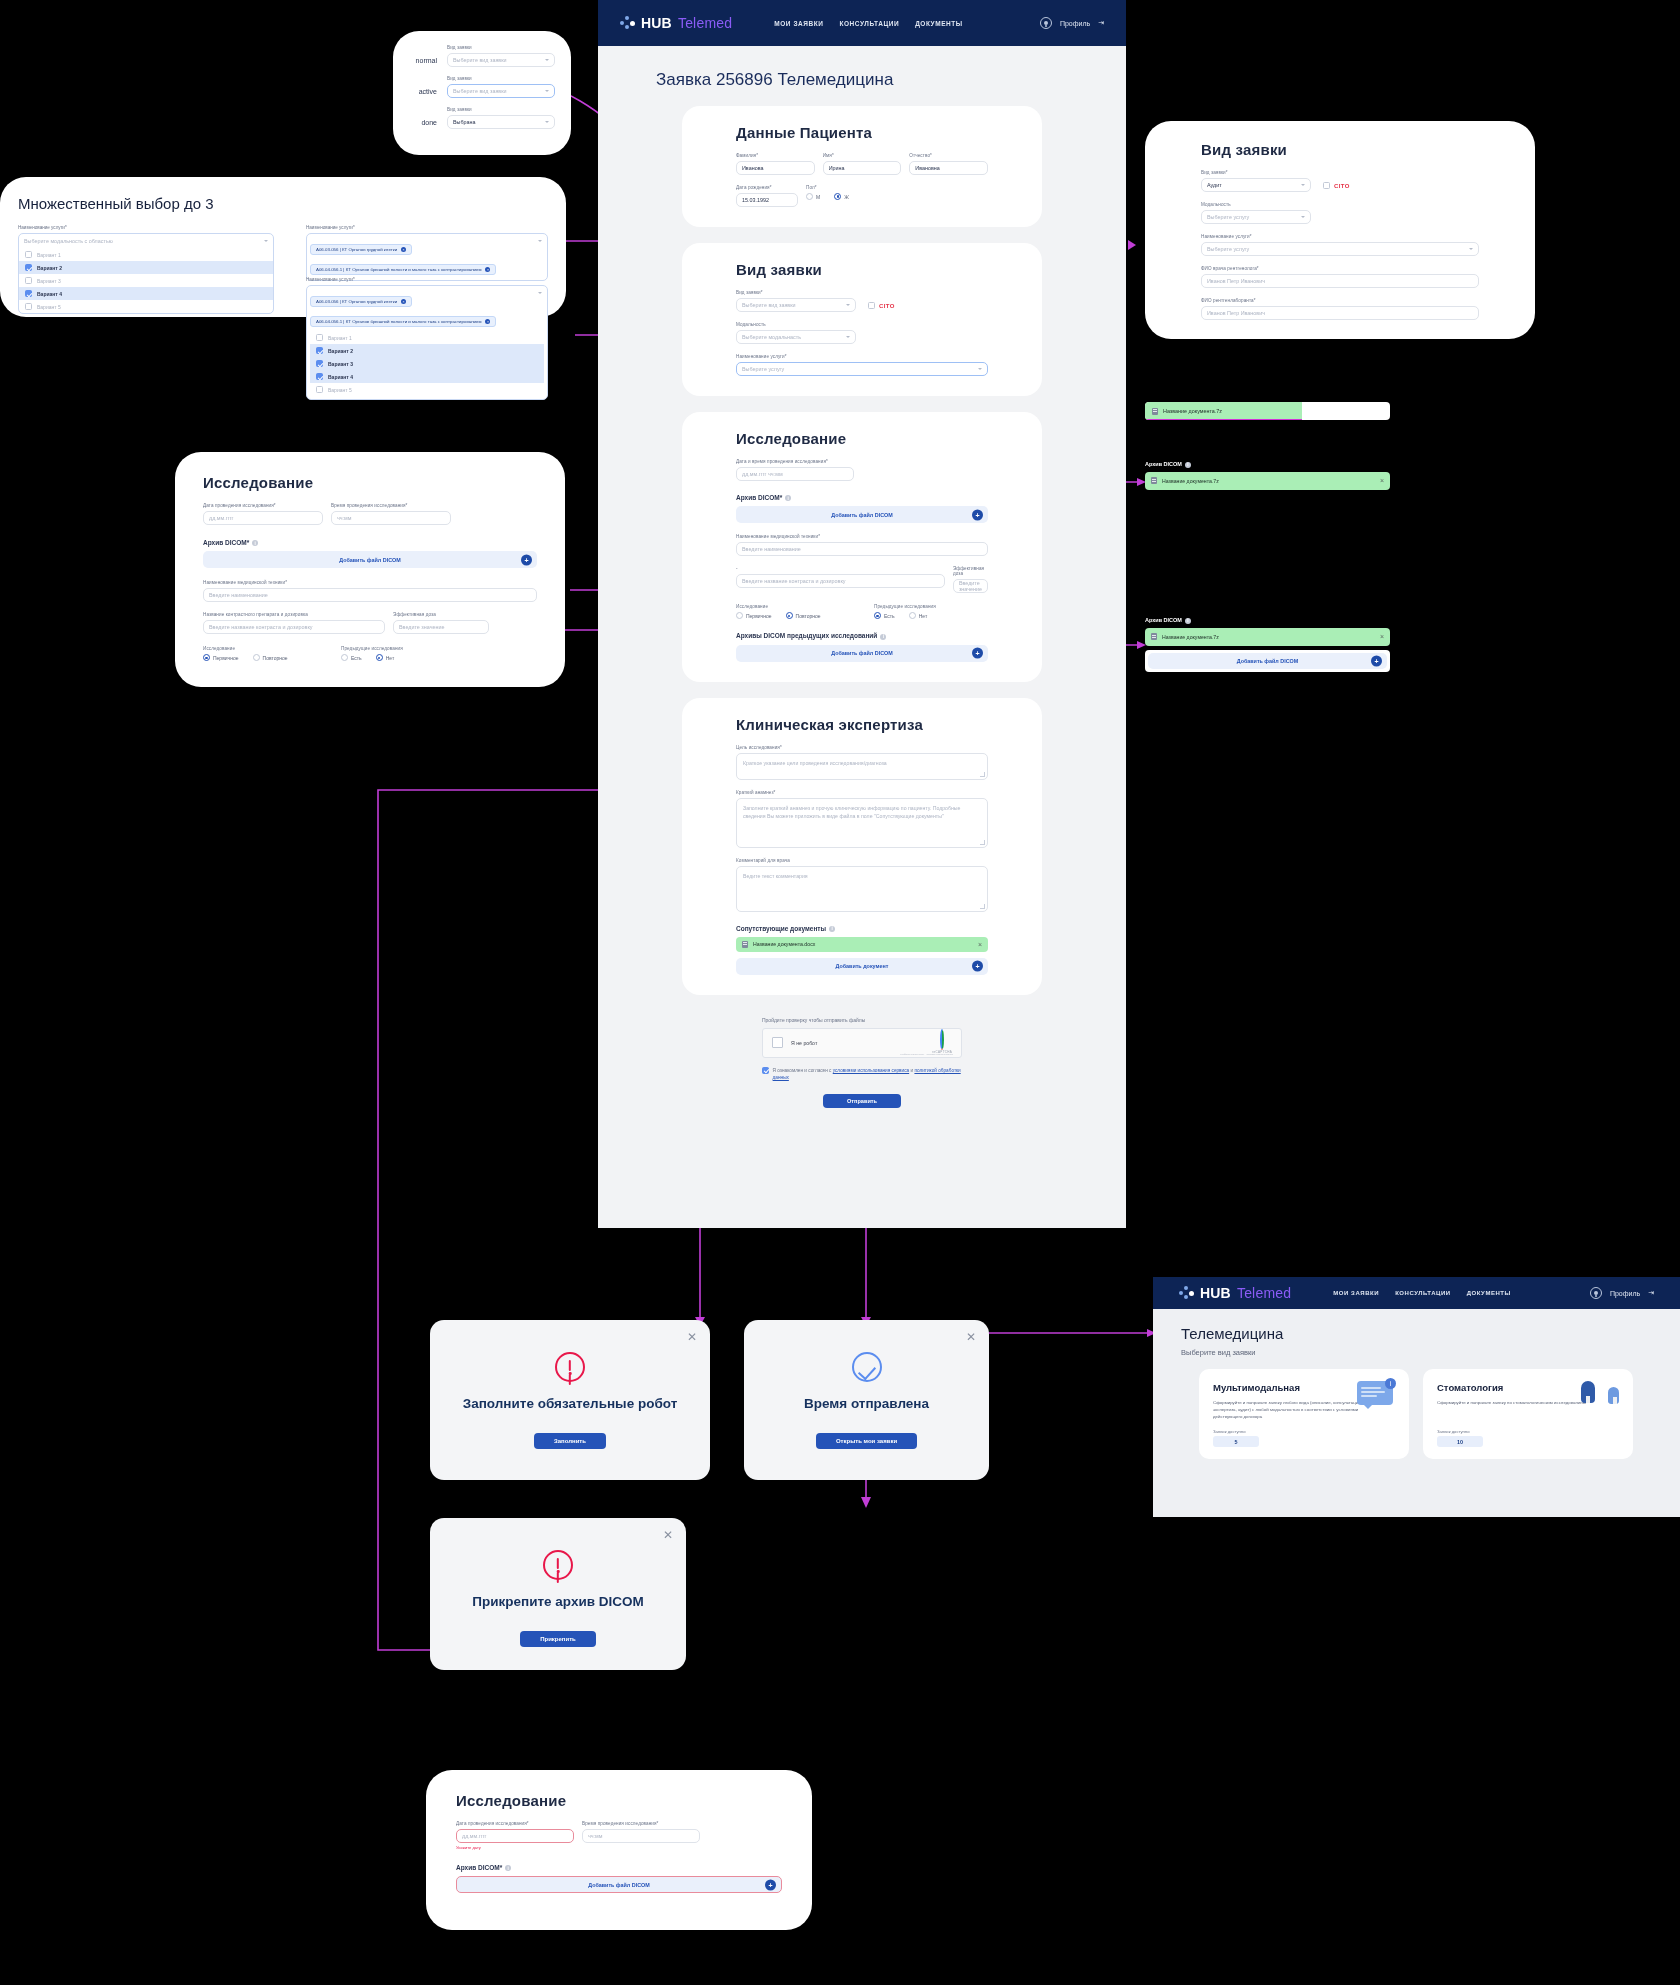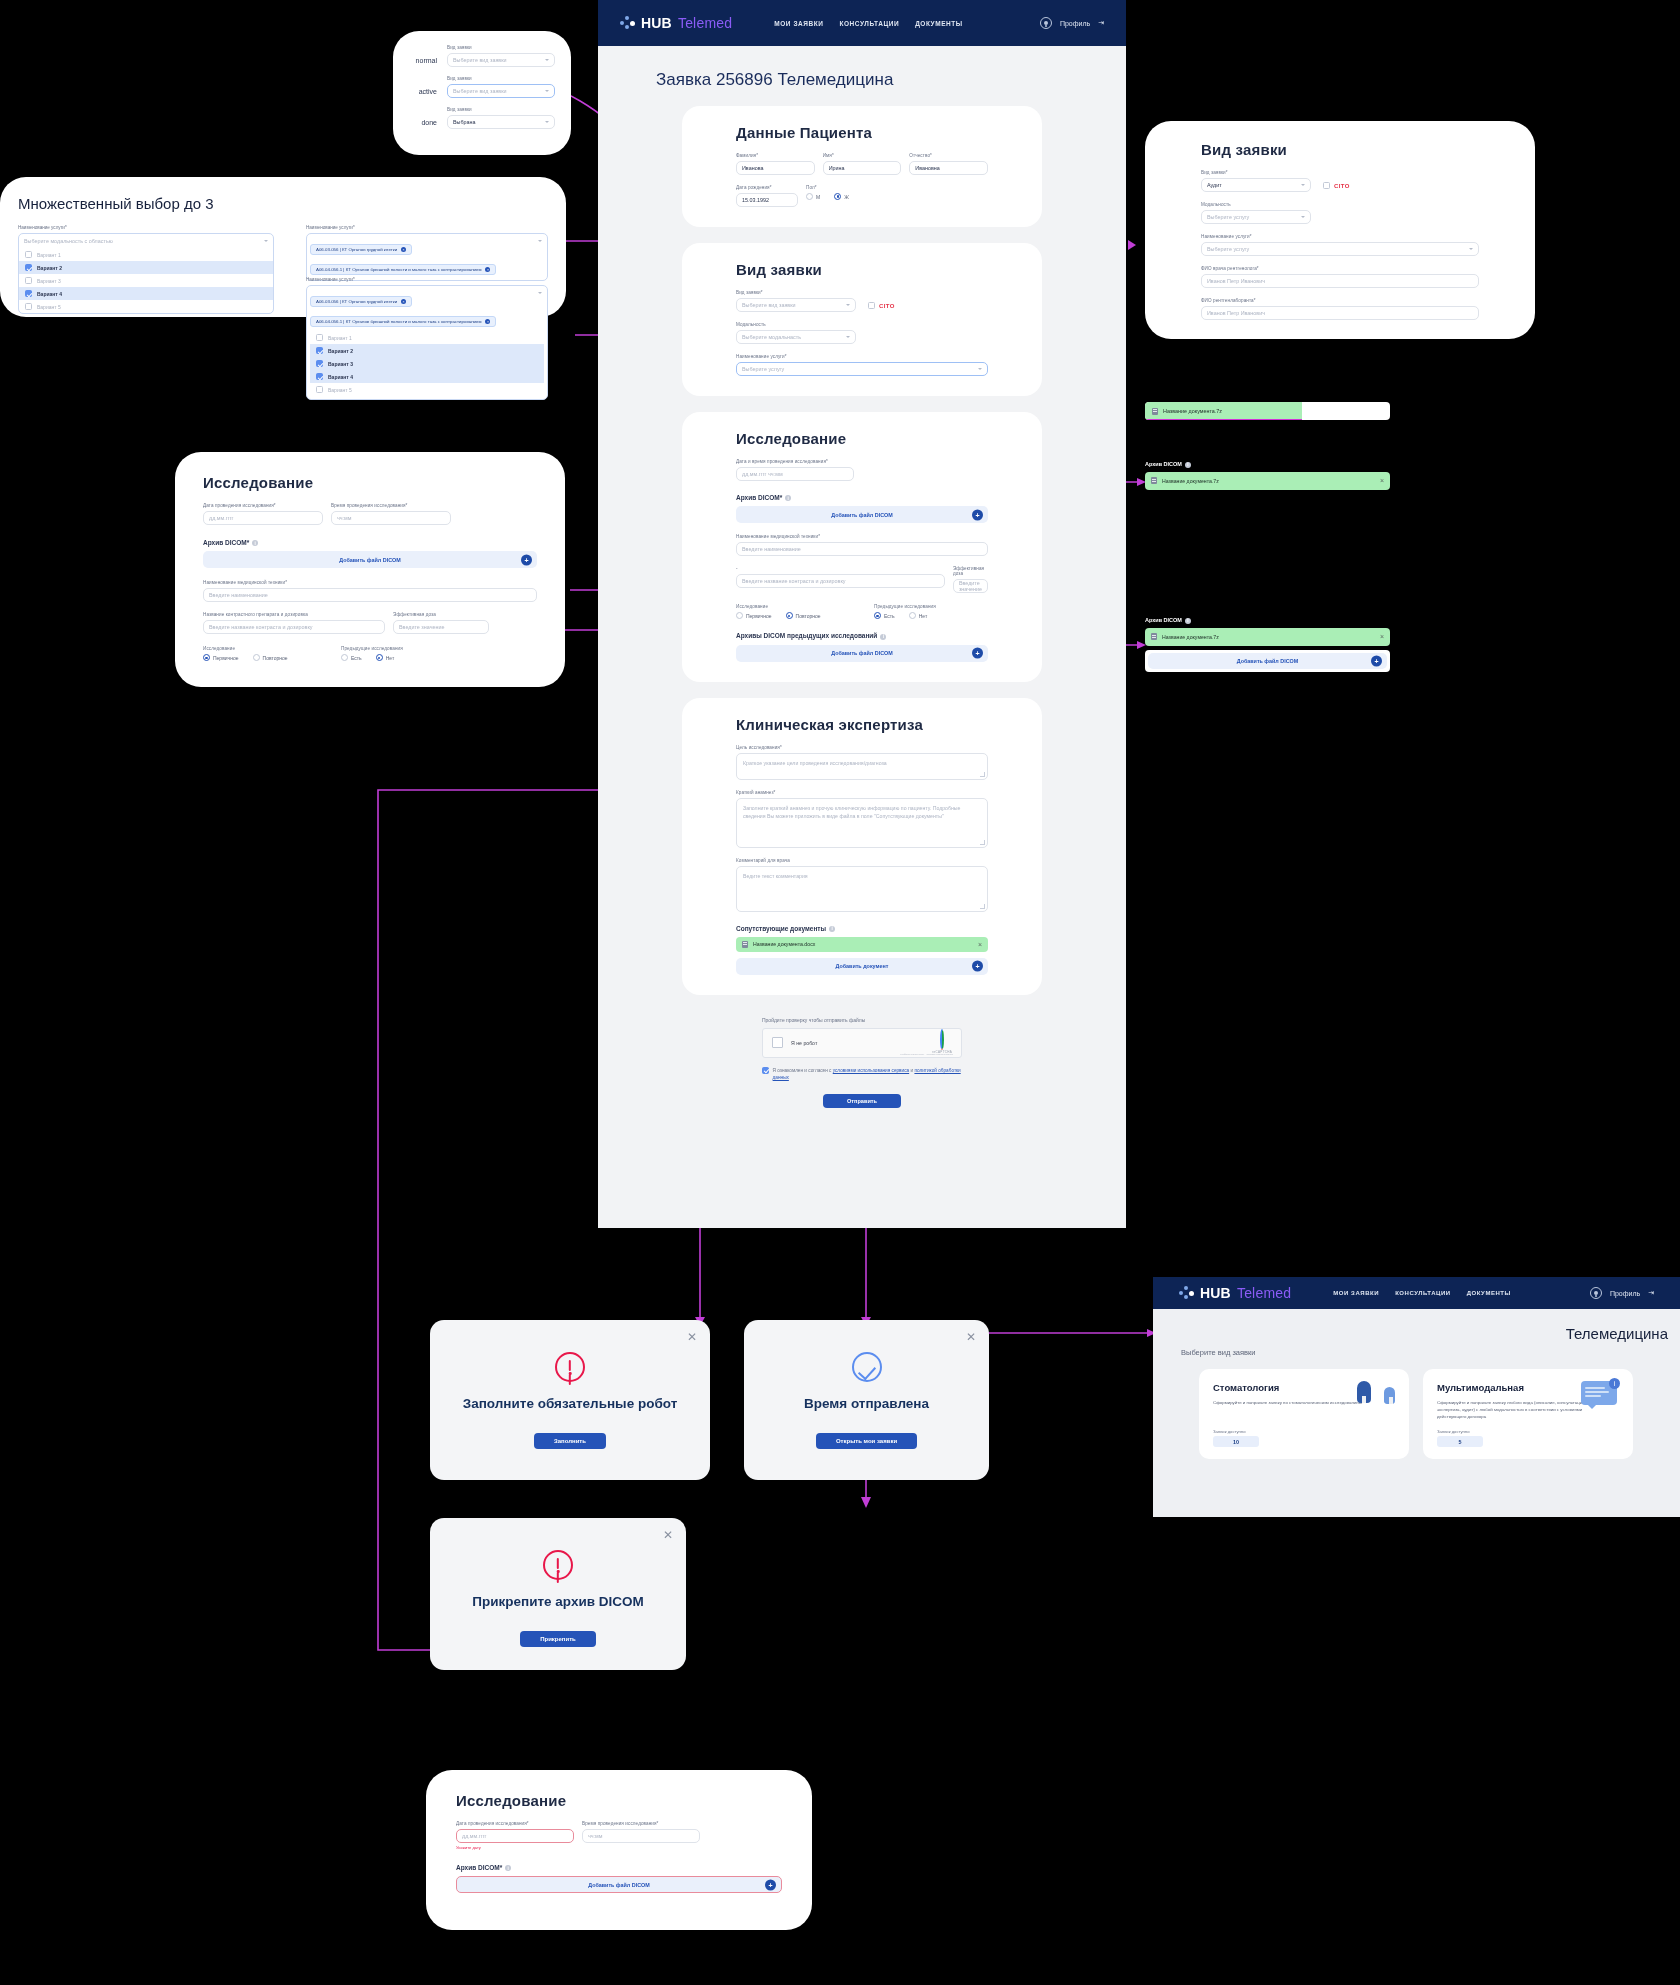--- a/index.html
+++ b/index.html
@@ -132,21 +132,21 @@
                     background:#e8174a;border-radius:2px;box-shadow:0 14px 0 0 #e8174a;height:11px;}
   .ico-warn i{ position:absolute;left:50%;transform:translateX(-50%);bottom:5px;width:2.6px;height:2.6px;border-radius:50%;background:#e8174a;}
   .ico-ok{ width:30px;height:30px;border:2.4px solid #5b8def;border-radius:50%;position:relative;}
   .ico-ok::after{ content:"";position:absolute;left:8px;top:9px;width:8px;height:14px;border:solid #5b8def;
                   border-width:0 2.4px 2.4px 0;transform:rotate(42deg);}
 
   
   #telemed{ left:1153px; top:1277px; width:527px; height:240px; background:#eef0f3; overflow:hidden; }
   #telemed .topbar{ height:32px; padding:0 26px; }
   #telemed .nav a{ font-size:6px; }
-  .tm-title{ font-size:15px;font-weight:400;color:#17213c;margin:16px 12px 0 28px;text-align:right;}
+  .tm-title{ font-size:15px;font-weight:400;color:#17213c;margin:16px 4px 0 28px;}
   .tm-sub{ font-size:7.5px;color:#5d6579;margin:6px 0 0 28px;}
   .tm-cards{ display:flex;gap:14px;margin:12px 0 0 46px;}
   .tm-card{ width:210px;height:90px;background:#fff;border-radius:10px;padding:13px 14px;position:relative;}
   .tm-card h4{ font-size:9.5px;font-weight:700;color:#17213c;}
   .tm-card p{ font-size:4.4px;color:#5d6579;line-height:1.6;margin-top:6px;width:150px;}
   .tm-avail{ position:absolute;left:14px;bottom:12px;}
   .tm-avail .lb{ font-size:4.2px;color:#6b7489;margin-bottom:2px;}
   .tm-avail .val{ background:#e7eefb;border-radius:3px;width:46px;height:11px;display:flex;align-items:center;
                   justify-content:center;font-size:5.4px;font-weight:700;color:#1d3f85;}
   .tm-ico{ position:absolute;right:14px;top:12px;width:38px;height:30px;}
@@ -702,47 +702,47 @@
       <div class="topbar-right">
         <span class="circ"></span>
         <span>Профиль</span>
         <span>⇥</span>
       </div>
     </div>
     <div class="tm-title">Телемедицина</div>
     <div class="tm-sub">Выберите вид заявки</div>
     <div class="tm-cards">
       <div class="tm-card">
-        <h4>Стоматология</h4>
-        <p>Сформируйте и направьте заявку по стоматологическим исследованиям</p>
-        <div class="tm-ico">
-          <span class="tooth"></span>
-          <span class="tooth lt"></span>
-        </div>
-        <div class="tm-avail">
-          <div class="lb">Заявок доступно</div>
-          <div class="val">10</div>
-        </div>
-      </div>
-      <div class="tm-card">
         <h4>Мультимодальная</h4>
         <p>Сформируйте и направьте заявку любого вида (описание, консультация, экспертиза, аудит) с любой модальностью в соответствии с условиями действующего договора</p>
         <div class="tm-ico">
           <div class="bubble">
             <i style="top:6px;width:20px;"></i>
               <i style="top:10px;width:24px;"></i>
               <i style="top:14px;width:16px;"></i>
             <em class="badge-i">i</em>
           </div>
         </div>
         <div class="tm-avail">
           <div class="lb">Заявок доступно</div>
           <div class="val">5</div>
         </div>
       </div>
+      <div class="tm-card">
+        <h4>Стоматология</h4>
+        <p>Сформируйте и направьте заявку по стоматологическим исследованиям</p>
+        <div class="tm-ico">
+          <span class="tooth"></span>
+          <span class="tooth lt"></span>
+        </div>
+        <div class="tm-avail">
+          <div class="lb">Заявок доступно</div>
+          <div class="val">10</div>
+        </div>
+      </div>
     </div>
   </div>
 
   <div class="card abs" style="left:426px; top:1770px; width:386px; height:160px; padding:22px 30px;">
     <div class="sec-title">Исследование</div>
     <div class="row">
       <div style="width:118px">
         <span class="fl">Дата проведения исследования*</span>
         <div class="inp ph err">дд.мм.гггг</div>
         <div style="font-size:4px;color:#e8174a;margin-top:2px;">Укажите дату</div>

